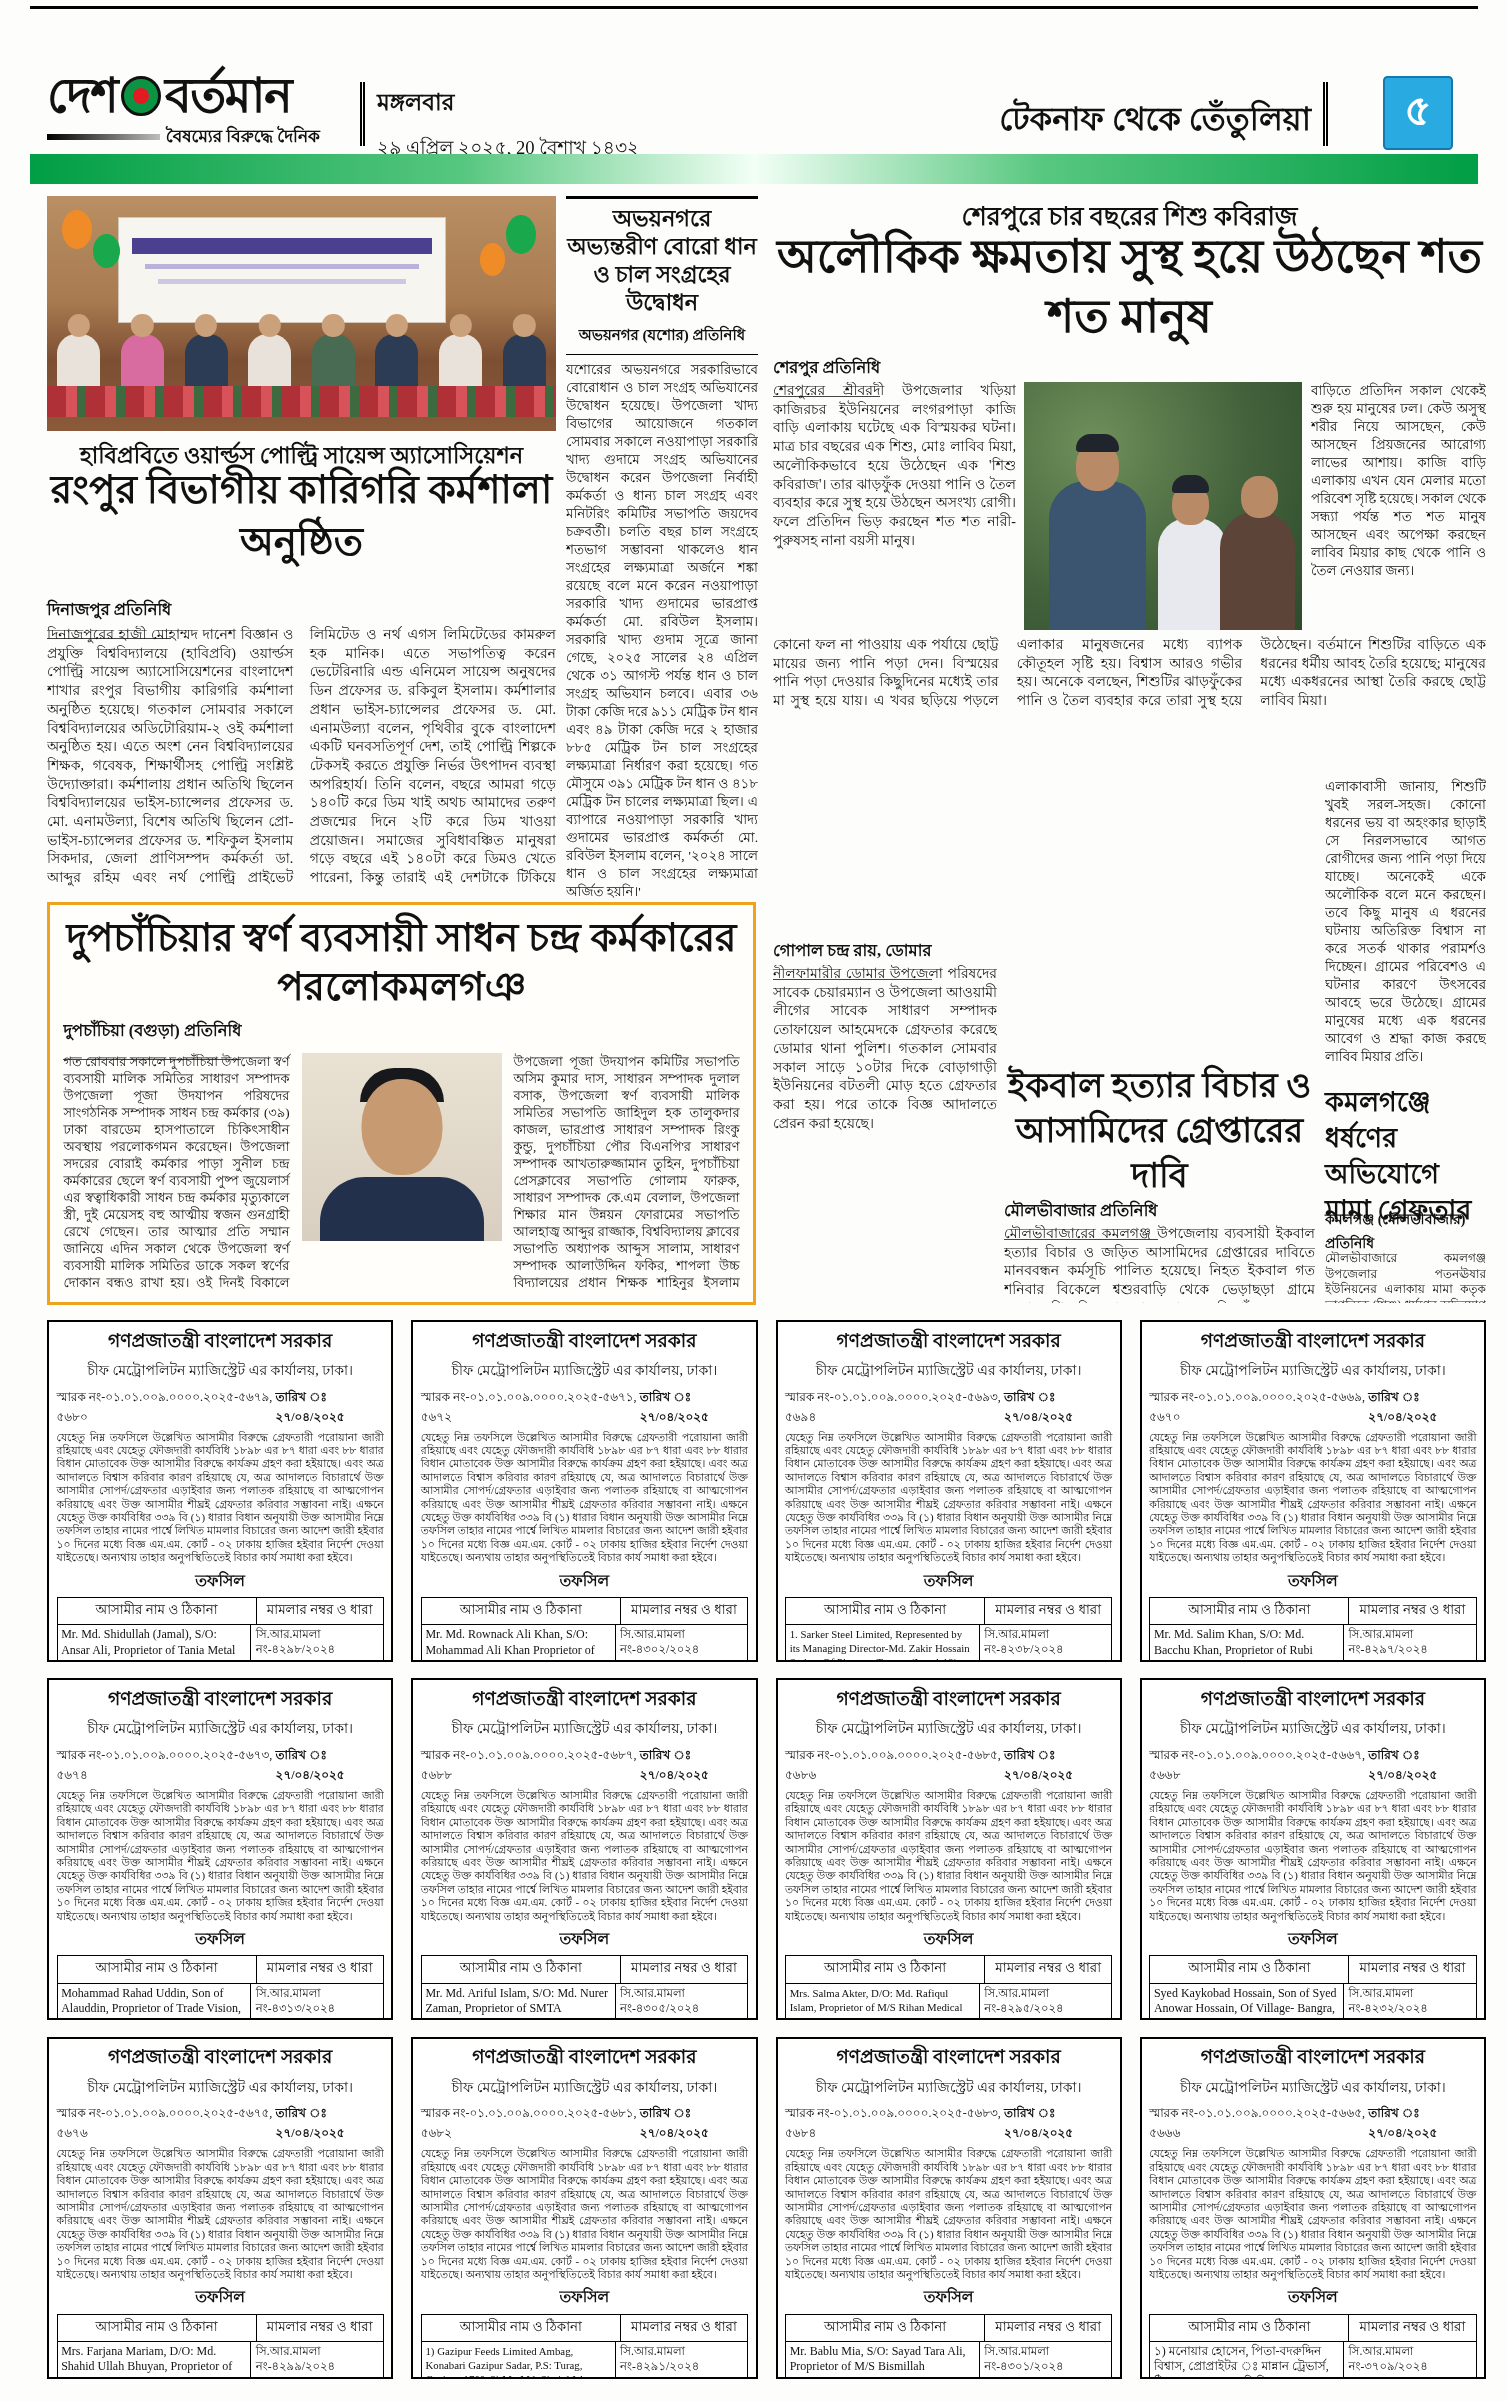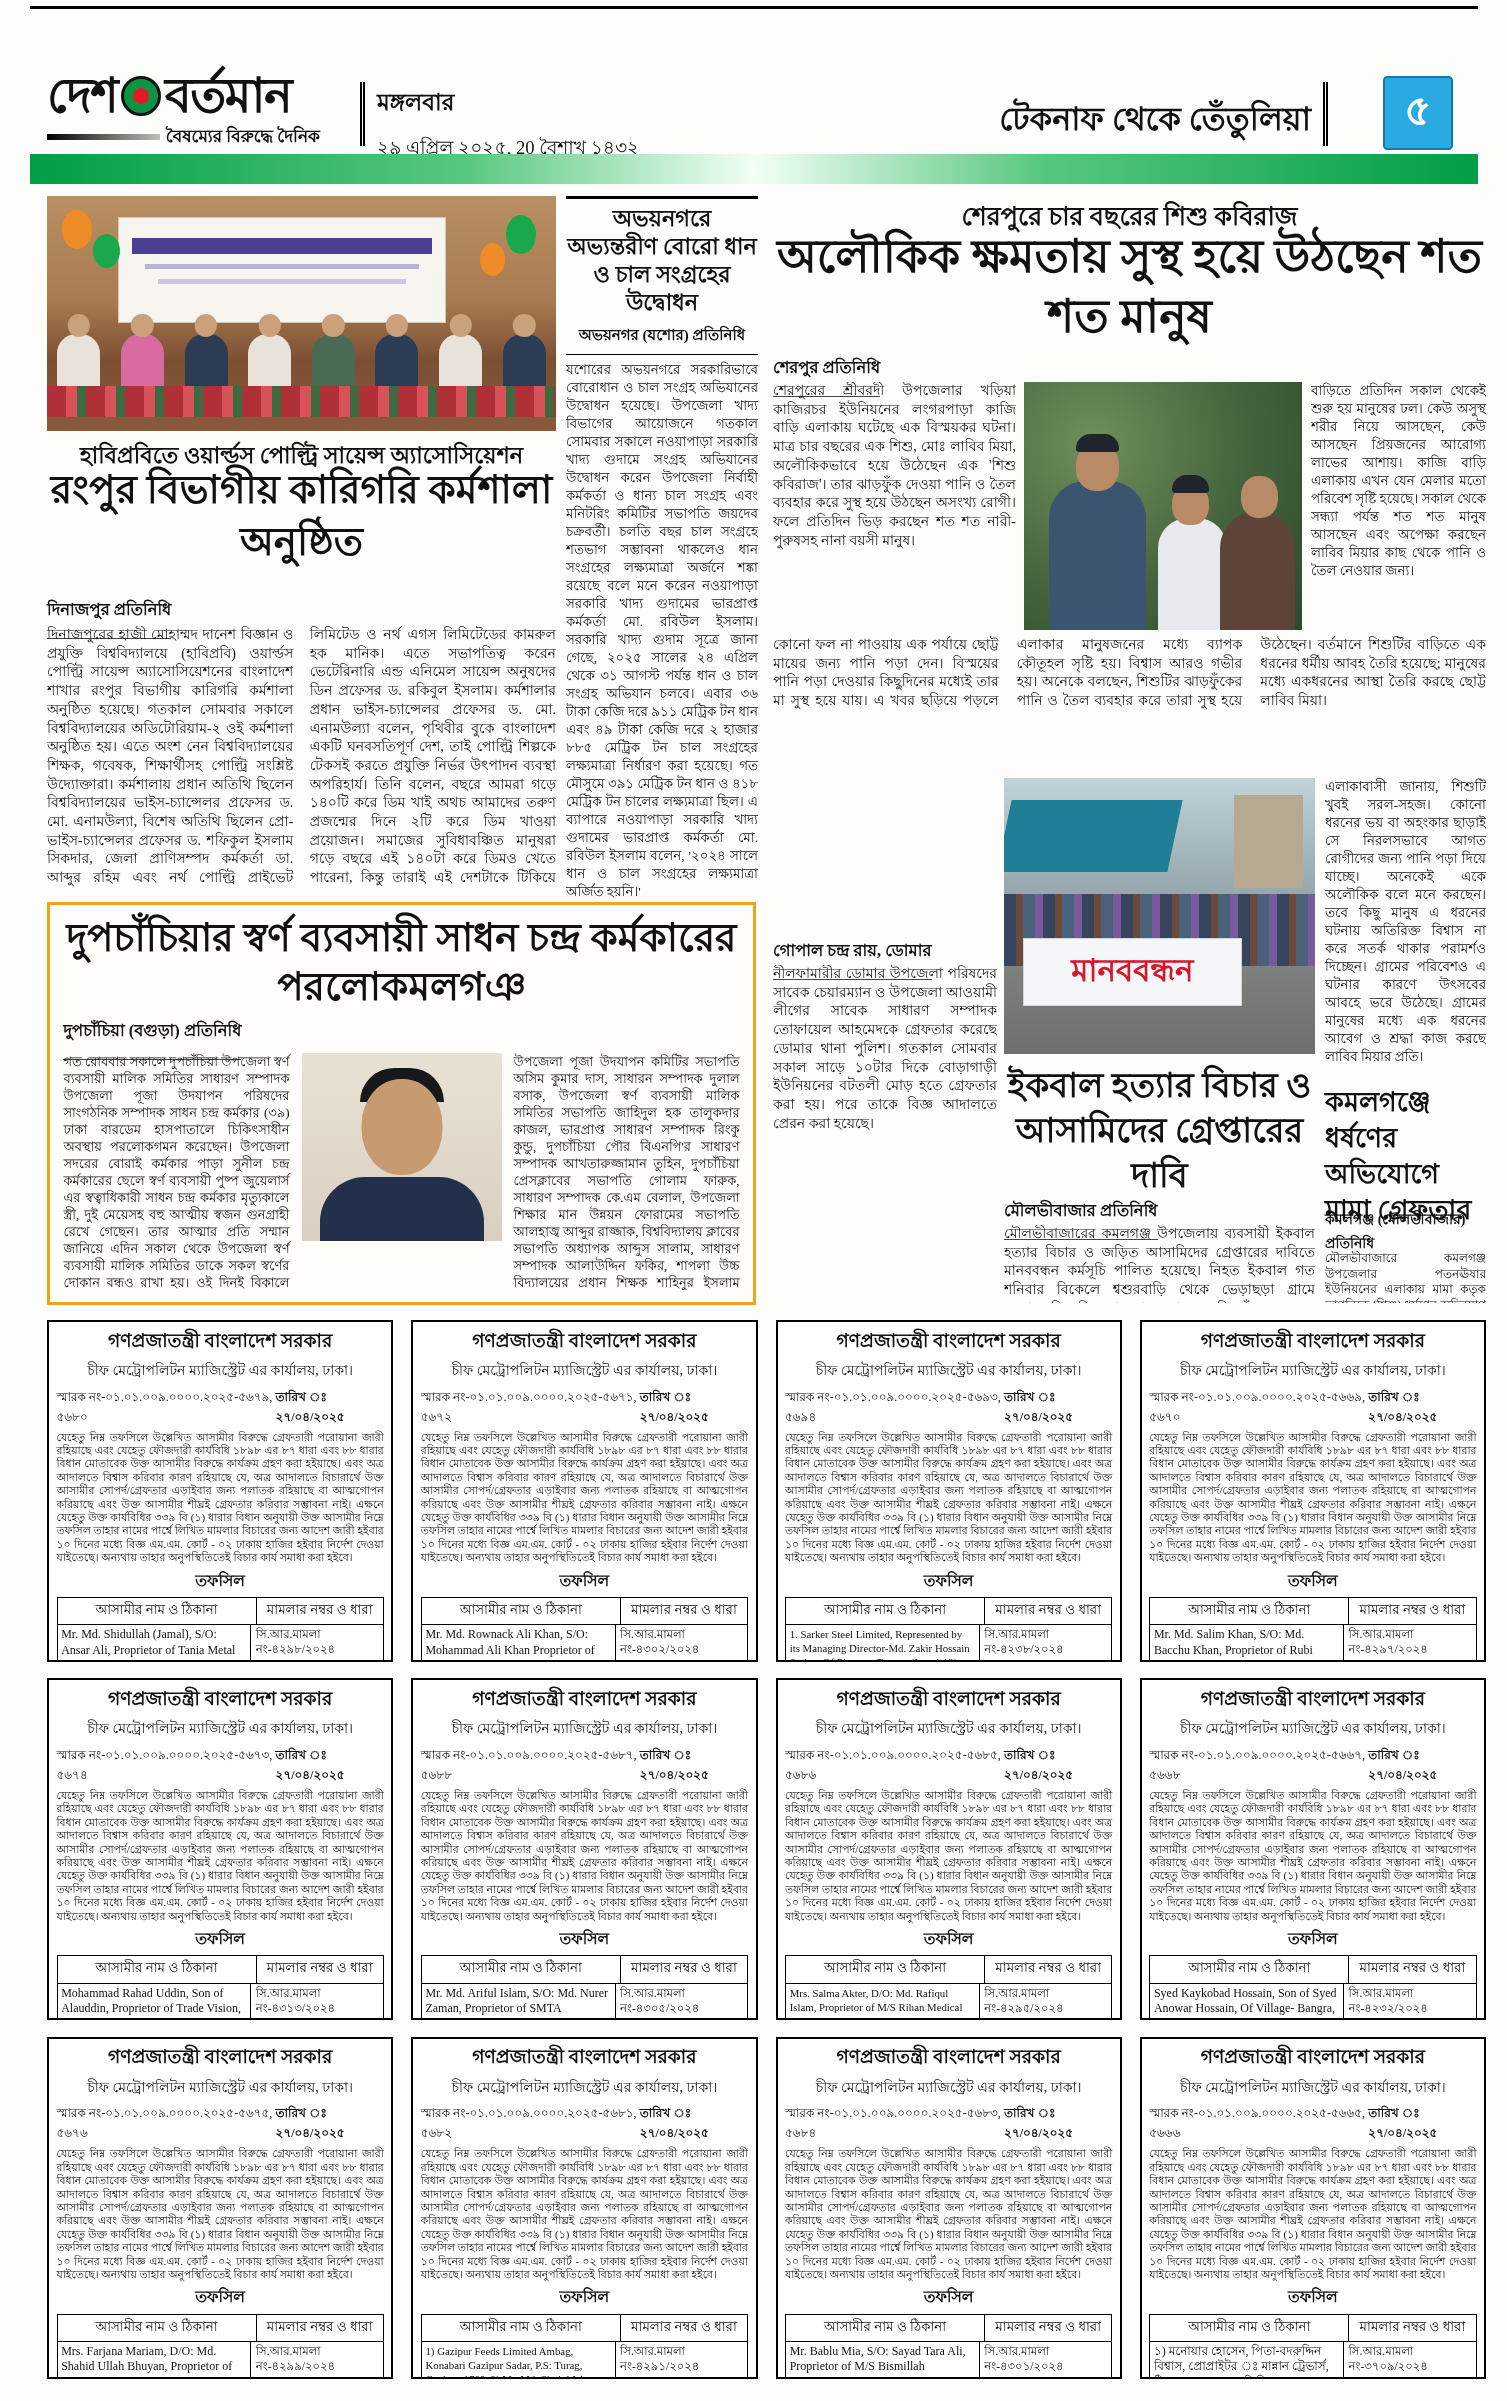--- a/index.html
+++ b/index.html
@@ -213,28 +213,20 @@
     <div class="sp-head" style="right:24px;bottom:112px;width:37px;height:42px;"></div>
   </div>
 
   <div class="abs jt clip sherpur-colC">বাড়িতে প্রতিদিন সকাল থেকেই শুরু হয় মানুষের ঢল। কেউ অসুস্থ শরীর নিয়ে আসছেন, কেউ আসছেন প্রিয়জনের আরোগ্য লাভের আশায়। কাজি বাড়ি এলাকায় এখন যেন মেলার মতো পরিবেশ সৃষ্টি হয়েছে। সকাল থেকে সন্ধ্যা পর্যন্ত শত শত মানুষ আসছেন এবং অপেক্ষা করছেন লাবিব মিয়ার কাছ থেকে পানি ও তৈল নেওয়ার জন্য।</div>
   <div class="abs body-txt jt clip sherpur-cont">কোনো ফল না পাওয়ায় এক পর্যায়ে ছোট্ট মায়ের জন্য পানি পড়া দেন। বিস্ময়ের পানি পড়া দেওয়ার কিছুদিনের মধ্যেই তার মা সুস্থ হয়ে যায়। এ খবর ছড়িয়ে পড়লে এলাকার মানুষজনের মধ্যে ব্যাপক কৌতূহল সৃষ্টি হয়। বিশ্বাস আরও গভীর হয়। অনেকে বলছেন, শিশুটির ঝাড়ফুঁকের পানি ও তৈল ব্যবহার করে তারা সুস্থ হয়ে উঠেছেন। বর্তমানে শিশুটির বাড়িতে এক ধরনের ধর্মীয় আবহ তৈরি হয়েছে; মানুষের মধ্যে একধরনের আস্থা তৈরি করছে ছোট্ট লাবিব মিয়া।</div>
   <div class="abs jt clip sherpur-tail">এলাকাবাসী জানায়, শিশুটি খুবই সরল-সহজ। কোনো ধরনের ভয় বা অহংকার ছাড়াই সে নিরলসভাবে আগত রোগীদের জন্য পানি পড়া দিয়ে যাচ্ছে। অনেকেই একে অলৌকিক বলে মনে করছেন। তবে কিছু মানুষ এ ধরনের ঘটনায় অতিরিক্ত বিশ্বাস না করে সতর্ক থাকার পরামর্শও দিচ্ছেন। গ্রামের পরিবেশও এ ঘটনার কারণে উৎসবের আবহে ভরে উঠেছে। গ্রামের মানুষের মধ্যে এক ধরনের আবেগ ও শ্রদ্ধা কাজ করছে লাবিব মিয়ার প্রতি।</div>
 
   <div class="abs byline domar-byline"><span>গোপাল চন্দ্র রায়, ডোমার</span></div>
   <div class="abs body-txt jt clip domar-body">নীলফামারীর ডোমার উপজেলা পরিষদের সাবেক চেয়ারম্যান ও উপজেলা আওয়ামী লীগের সাবেক সাধারণ সম্পাদক তোফায়েল আহমেদকে গ্রেফতার করেছে ডোমার থানা পুলিশ। গতকাল সোমবার সকাল সাড়ে ১০টার দিকে বোড়াগাড়ী ইউনিয়নের বটতলী মোড় হতে গ্রেফতার করা হয়। পরে তাকে বিজ্ঞ আদালতে প্রেরন করা হয়েছে।</div>
 
-  <div class="abs rally-photo clip">
-    <div class="rp-awning"></div>
-    <div class="rp-building"></div>
-    <div class="rp-people"></div>
-    <div class="rp-banner">
-        <span>মানববন্ধন</span>
-      </div>
-  </div>
   <div class="abs iqbal-headline">ইকবাল হত্যার বিচার ও আসামিদের গ্রেপ্তারের দাবি</div>
   <div class="abs byline iqbal-byline"><span>মৌলভীবাজার প্রতিনিধি</span></div>
   <div class="abs body-txt jt clip iqbal-body">মৌলভীবাজারের কমলগঞ্জ উপজেলায় ব্যবসায়ী ইকবাল হত্যার বিচার ও জড়িত আসামিদের গ্রেপ্তারের দাবিতে মানববন্ধন কর্মসূচি পালিত হয়েছে। নিহত ইকবাল গত শনিবার বিকেলে শ্বশুরবাড়ি থেকে ভেড়াছড়া গ্রামে বেড়াতে গিয়েছিল। পরে খবর আসে সে নিখোঁজ হয়েছে।</div>
 
   <div class="abs komol-headline">কমলগঞ্জে ধর্ষণের অভিযোগে মামা গ্রেফতার</div>
   <div class="abs komol-byline"><span>কমলগঞ্জ (মৌলভীবাজার) প্রতিনিধি</span></div>
   <div class="abs jt clip komol-body">মৌলভীবাজারে কমলগঞ্জ উপজেলার পতনঊষার ইউনিয়নের এলাকায় মামা কতৃক ভাগনিকে (শিশু) ধর্ষণের অভিযোগ পাওয়া গেছে। এ ঘটনায় গতকাল সোমবার অভিযুক্ত (২১)-কে গ্রেফতার করেছে পুলিশ। ওসি বলেন, আসামি কান্ত মালাকারকে গ্রেফতার করা হয়েছে।</div>
 
   <div class="abs obit-box clip">
     <div class="obit-headline">দুপচাঁচিয়ার স্বর্ণ ব্যবসায়ী সাধন চন্দ্র কর্মকারের পরলোকমলগঞ</div>

